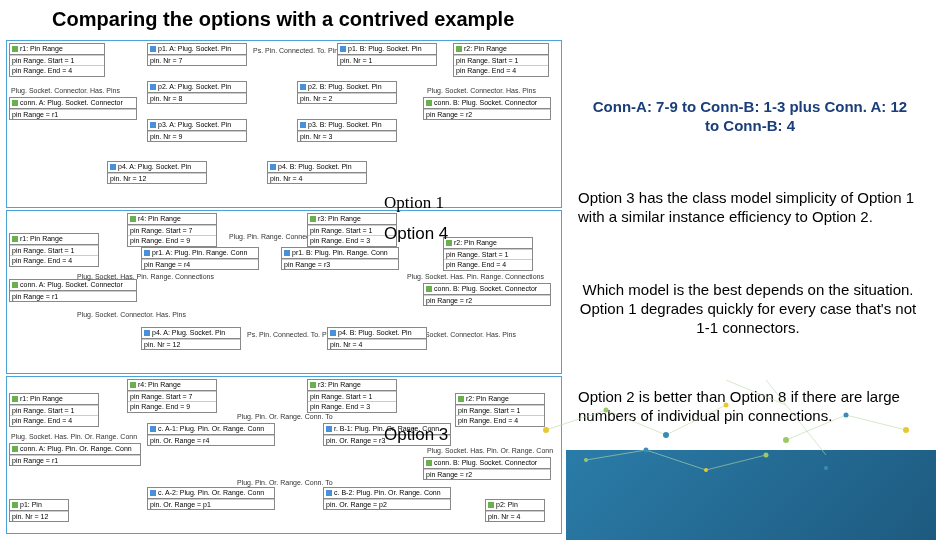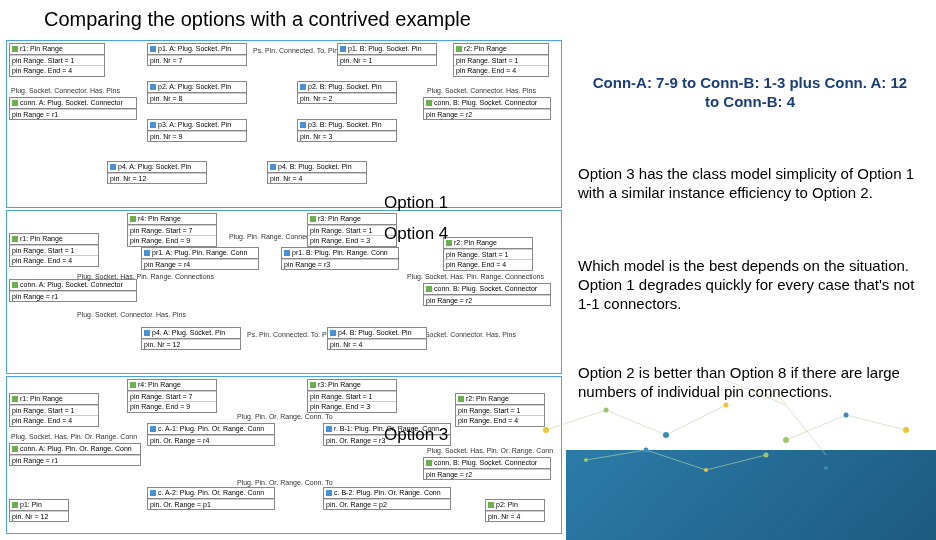--- a/index.html
+++ b/index.html
@@ -7,23 +7,23 @@
     width: 936px;
     height: 540px;
     font-family: Arial, sans-serif;
     background: #fff;
     position: relative;
     overflow: hidden;
   }
   .title {
     position: absolute;
     top: 8px;
-    left: 44px;
+    left: 52px;
     font-size: 20px;
-    font-weight: normal;
+    font-weight: bold;
     color: #000;
   }
   .diagrams-column {
     position: absolute;
     top: 40px;
     left: 6px;
     width: 556px;
   }
   .diagram-box {
     border: 1px solid #4aa5d6;
@@ -67,41 +67,42 @@
     position: absolute;
     font-size: 7px;
     color: #333;
     white-space: nowrap;
   }
   .option-label {
     position: absolute;
     font-size: 17px;
     color: #000;
   }
-  .opt1 { top: 193px; left: 384px; }
+  .opt1 { top: 193px; left: 384px; font-family: Liberation Serif, serif; }
   .opt2 { top: 224px; left: 384px; }
   .opt3 { top: 395px; left: 384px; margin-top: 30px; }
   .right-text {
     position: absolute;
     left: 578px;
     width: 340px;
     font-size: 15px;
     color: #000;
     line-height: 1.25;
+    margin-top: 24px;
   }
   .header-summary {
     top: 74px;
     color: #1a3e7a;
     font-weight: bold;
     text-align: center;
     left: 590px;
     width: 320px;
   }
   .para1 { top: 165px; }
-  .para2 { top: 257px; }
+  .para2 { top: 257px; text-align: center; }
   .para3 { top: 364px; }
   .footer-band {
     position: absolute;
     bottom: 0;
     right: 0;
     width: 370px;
     height: 90px;
     background: linear-gradient(135deg, #2a7ca8 0%, #1e5a80 100%);
   }
   .network-overlay {

